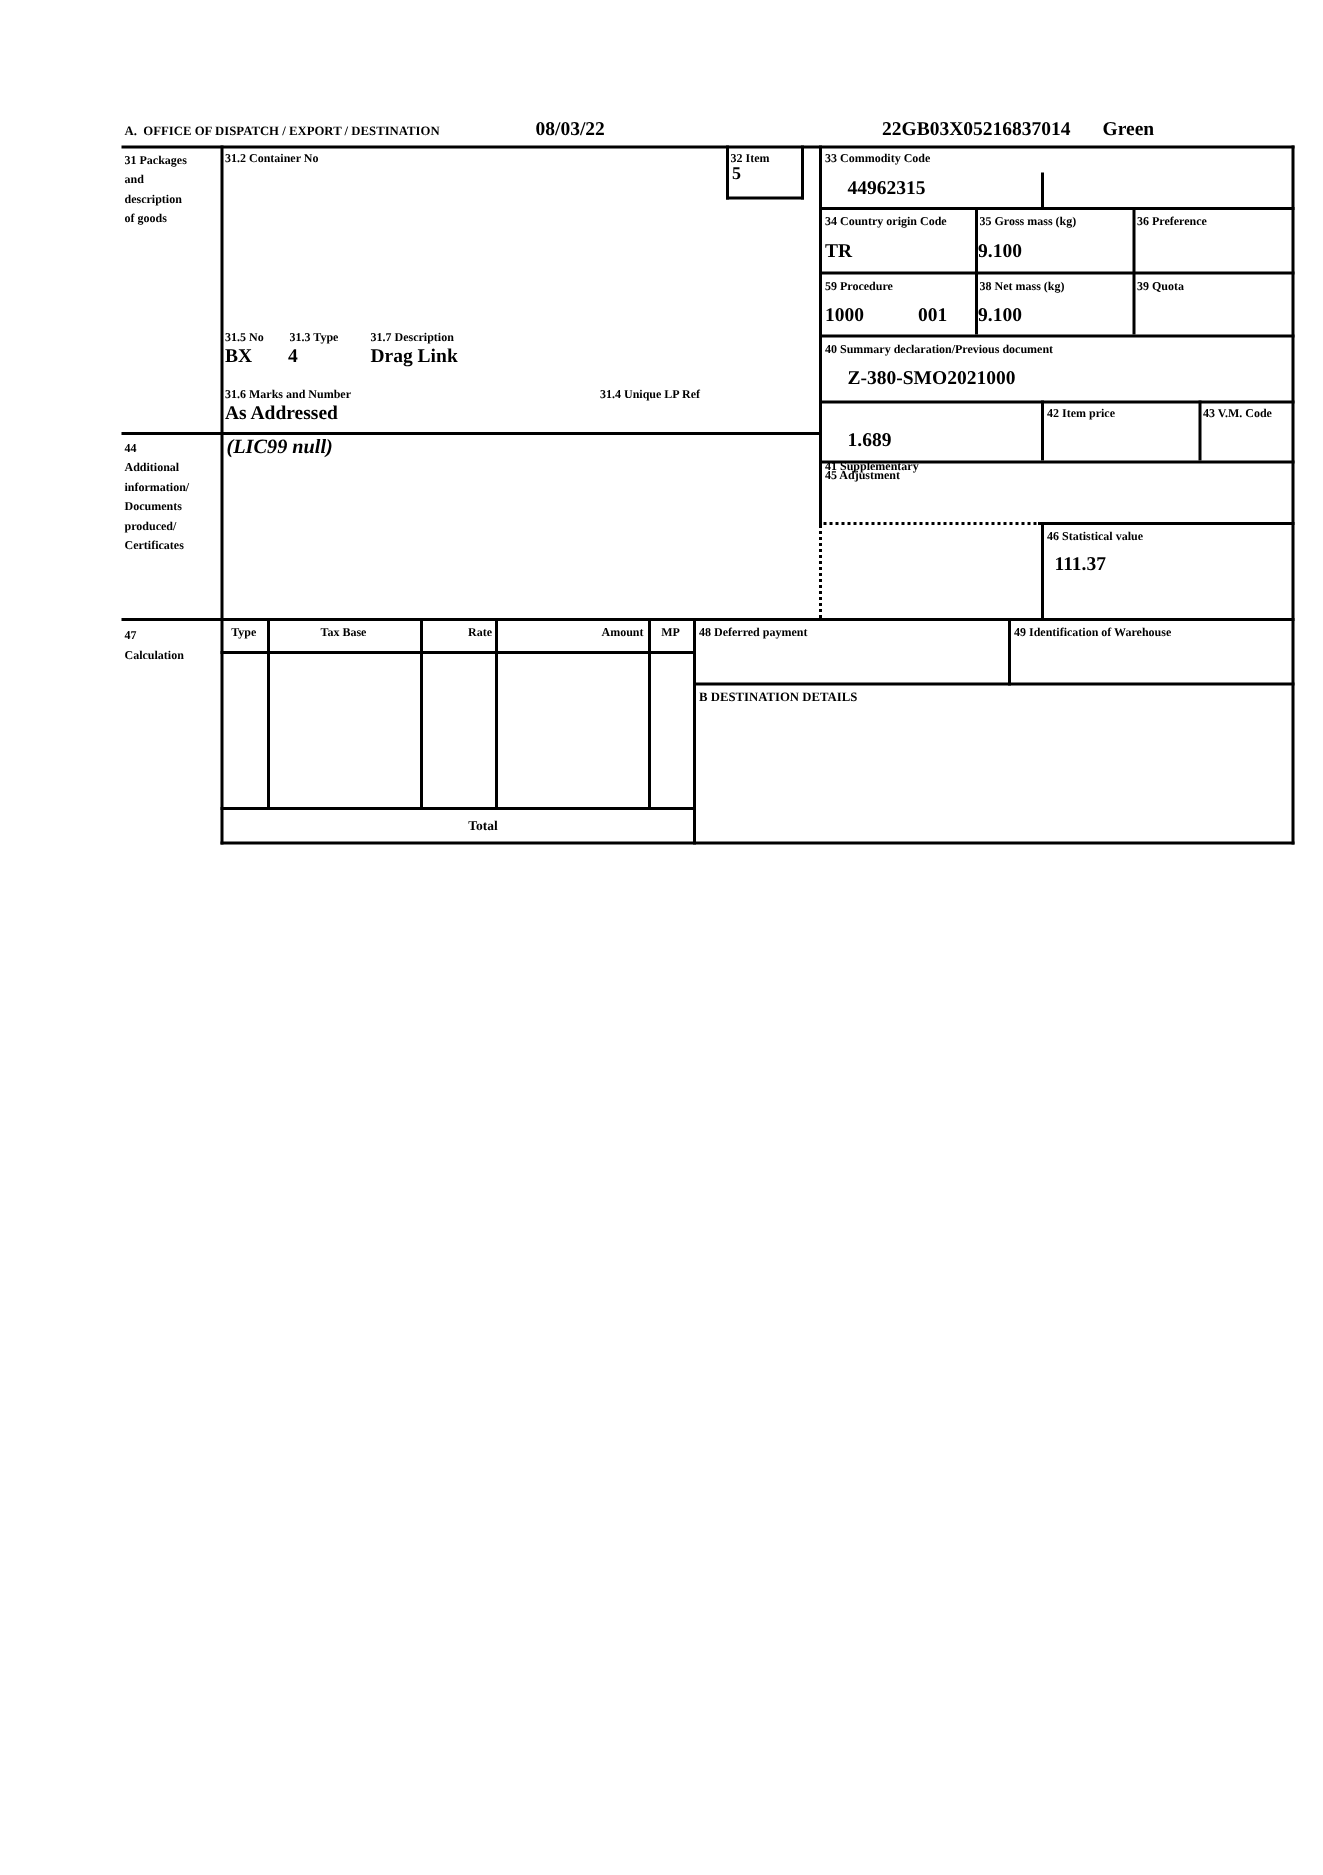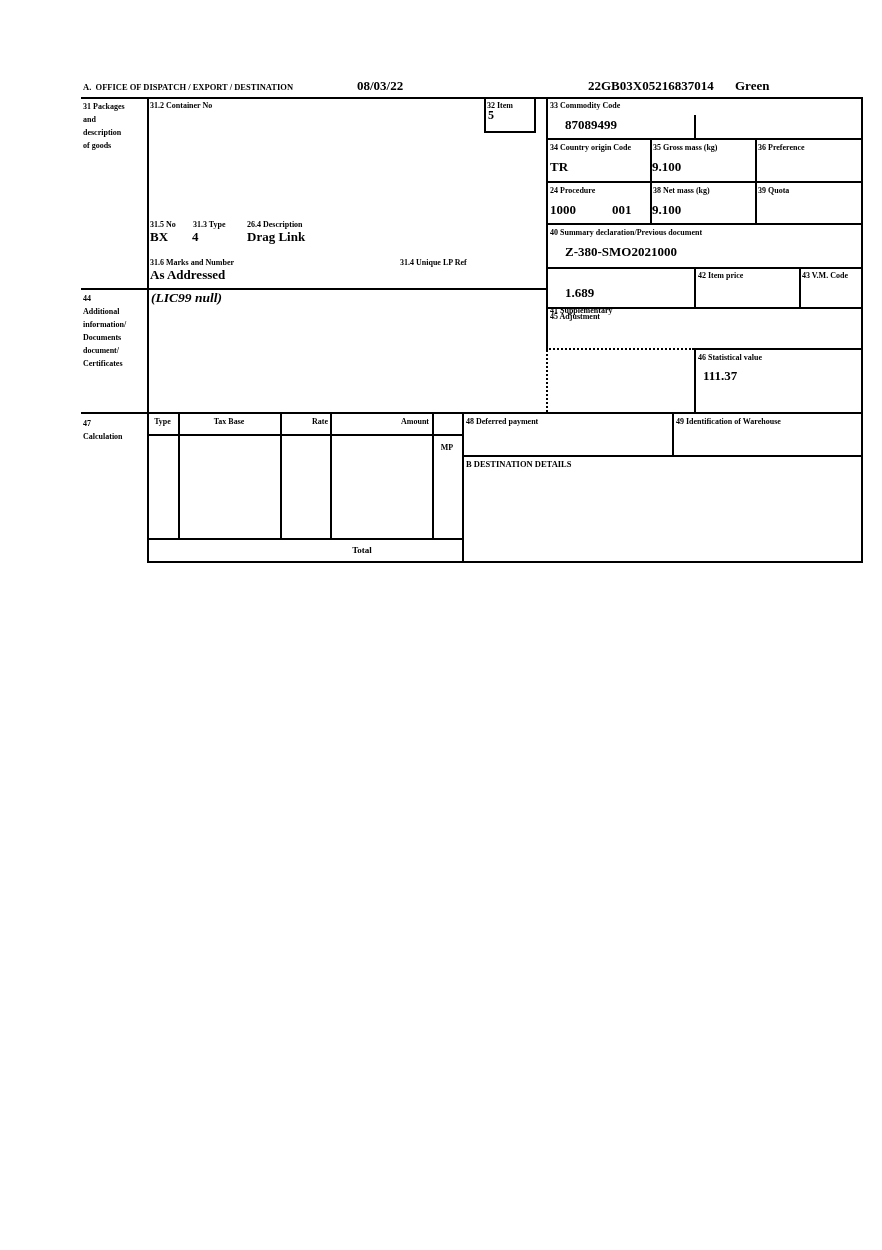--- a/index.html
+++ b/index.html
@@ -73,75 +73,75 @@
     <div>description</div>
     <div>of goods</div>
   </div>
 
   <div class="lbl" style="left:150px;top:101px;">31.2 Container No</div>
   <div class="lbl" style="left:487px;top:101px;">32 Item</div>
   <div class="val" style="left:488px;top:108px;font-size:12px;">5</div>
 
   <div class="lbl" style="left:150px;top:220px;">31.5 No</div>
   <div class="lbl" style="left:193px;top:220px;">31.3 Type</div>
-  <div class="lbl" style="left:247px;top:220px;">26.4 Description</div>
+  <div class="lbl" style="left:247px;top:220px;">31.7 Description</div>
   <div class="val" style="left:150px;top:229px;">BX</div>
   <div class="val" style="left:192px;top:229px;">4</div>
   <div class="val" style="left:247px;top:229px;">Drag Link</div>
 
   <div class="lbl" style="left:150px;top:258px;">31.6 Marks and Number</div>
   <div class="lbl" style="left:400px;top:258px;">31.4 Unique LP Ref</div>
   <div class="val" style="left:150px;top:267px;">As Addressed</div>
 
   <div class="lbl" style="left:550px;top:101px;">33 Commodity Code</div>
-  <div class="val" style="left:565px;top:117px;">87089499</div>
+  <div class="val" style="left:565px;top:117px;">44962315</div>
 
   <div class="lbl" style="left:550px;top:143px;">34 Country origin Code</div>
   <div class="val" style="left:550px;top:159px;">TR</div>
   <div class="lbl" style="left:653px;top:143px;">35 Gross mass (kg)</div>
   <div class="val" style="left:652px;top:159px;">9.100</div>
   <div class="lbl" style="left:758px;top:143px;">36 Preference</div>
 
-  <div class="lbl" style="left:550px;top:186px;">24 Procedure</div>
+  <div class="lbl" style="left:550px;top:186px;">59 Procedure</div>
   <div class="val" style="left:550px;top:202px;">1000</div>
   <div class="val" style="left:612px;top:202px;">001</div>
   <div class="lbl" style="left:653px;top:186px;">38 Net mass (kg)</div>
   <div class="val" style="left:652px;top:202px;">9.100</div>
   <div class="lbl" style="left:758px;top:186px;">39 Quota</div>
 
   <div class="lbl" style="left:550px;top:228px;">40 Summary declaration/Previous document</div>
   <div class="val" style="left:565px;top:244px;">Z-380-SMO2021000</div>
 
   <div class="lbl" style="left:550px;top:271px;margin-top:35px;">41 Supplementary</div>
   <div class="val" style="left:565px;top:285px;">1.689</div>
   <div class="lbl" style="left:698px;top:271px;">42 Item price</div>
   <div class="lbl" style="left:802px;top:271px;">43 V.M. Code</div>
 
   <div class="lblblock" style="left:83px;top:292px;">
     <div>44</div>
     <div>Additional</div>
     <div>information/</div>
     <div>Documents</div>
-    <div>document/</div>
+    <div>produced/</div>
     <div>Certificates</div>
   </div>
   <div class="val" style="left:151px;top:290px;font-size:13.5px;font-style:italic;">(LIC99 null)</div>
 
   <div class="lbl" style="left:550px;top:312px;">45 Adjustment</div>
   <div class="lbl" style="left:698px;top:353px;">46 Statistical value</div>
   <div class="val" style="left:703px;top:368px;">111.37</div>
 
   <div class="lblblock" style="left:83px;top:417px;">
     <div>47</div>
     <div>Calculation</div>
   </div>
   <div class="colhdr ctr" style="left:147px;width:31px;">Type</div>
   <div class="colhdr ctr" style="left:178px;width:102px;">Tax Base</div>
   <div class="colhdr rgt" style="left:280px;width:51px;">Rate</div>
   <div class="colhdr rgt" style="left:330px;width:102px;">Amount</div>
-  <div class="colhdr ctr" style="left:432px;width:30px;margin-top:26px;">MP</div>
-  <div class="lbl ctr" style="left:147px;top:546px;width:350px;font-size:9px;padding-left:40px;">Total</div>
+  <div class="colhdr ctr" style="left:432px;width:30px;">MP</div>
+  <div class="lbl ctr" style="left:147px;top:546px;width:350px;font-size:9px;">Total</div>
 
   <div class="lbl" style="left:466px;top:417px;">48 Deferred payment</div>
   <div class="lbl" style="left:676px;top:417px;">49 Identification of Warehouse</div>
   <div class="lbl" style="left:466px;top:460px;font-size:8.5px;">B DESTINATION DETAILS</div>
 
 </div>
 
 </body></html>

